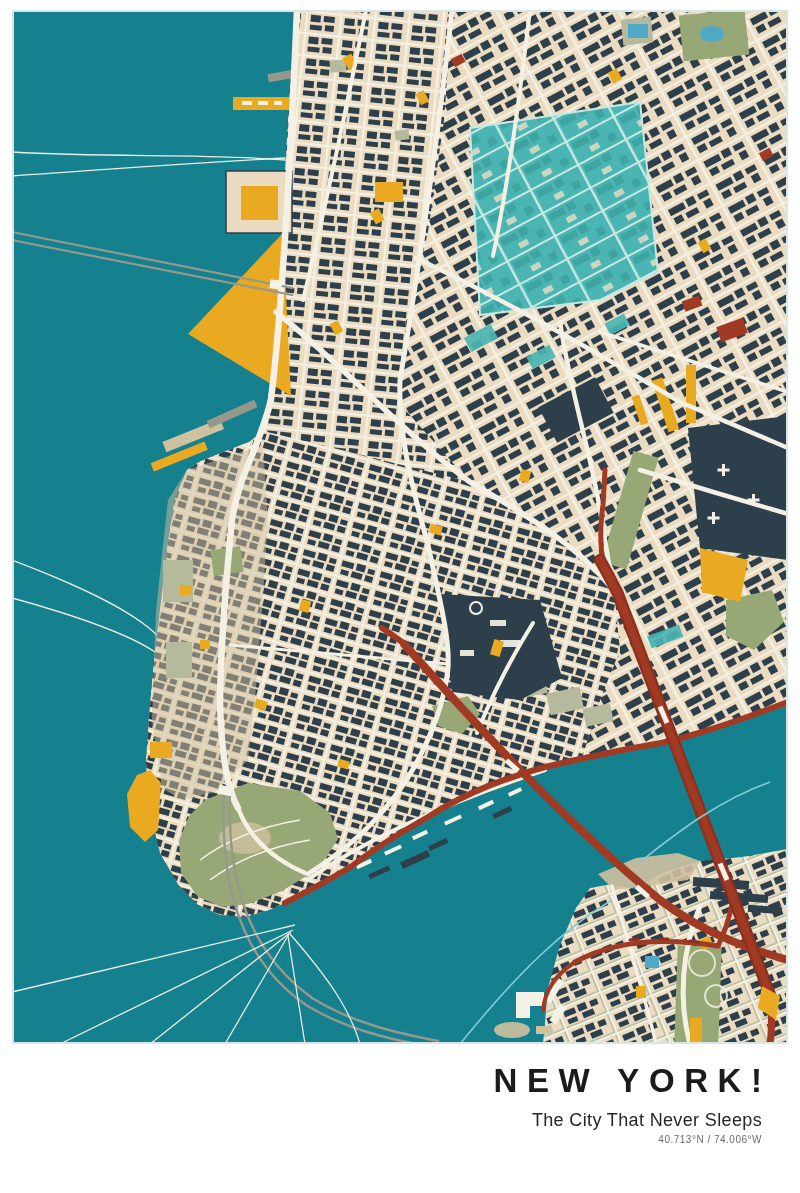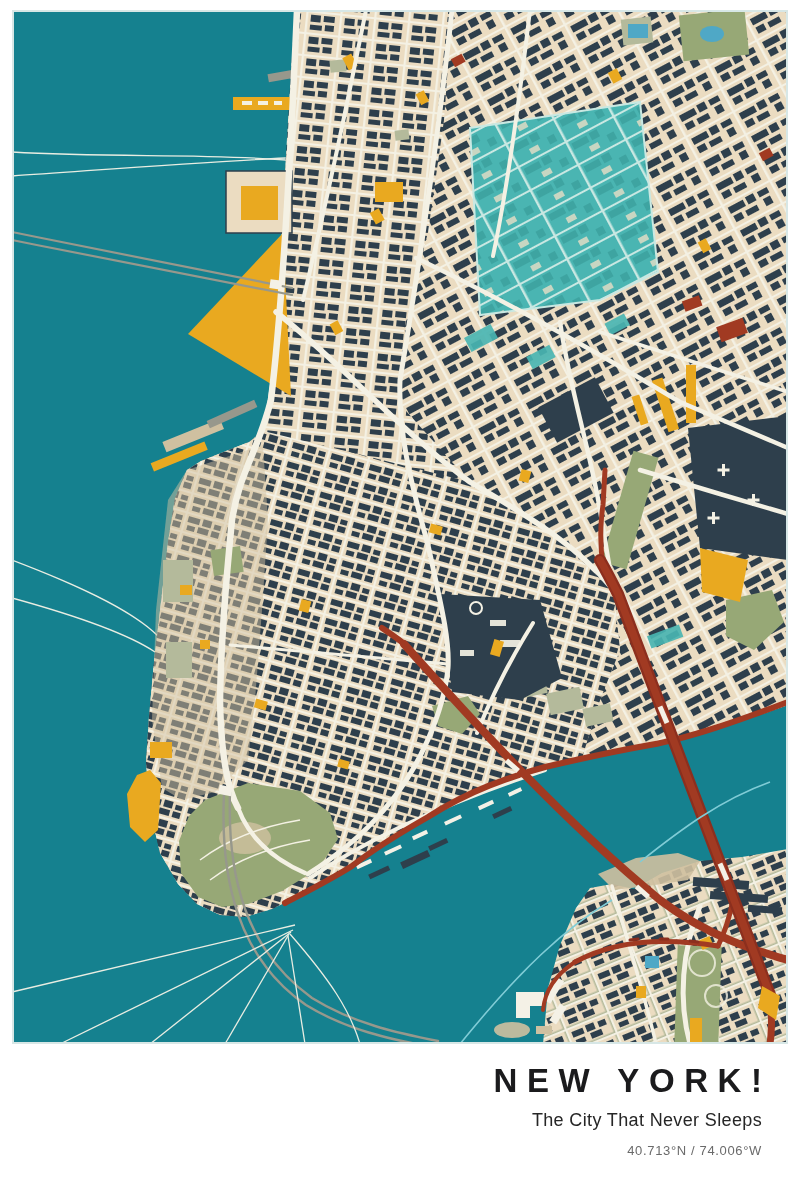--- a/index.html
+++ b/index.html
@@ -3,21 +3,21 @@
 <meta charset="utf-8">
 <style>
   html,body{margin:0;padding:0;background:#ffffff;}
   .poster{position:relative;width:800px;height:1193px;background:#ffffff;overflow:hidden;
           font-family:"Liberation Sans","DejaVu Sans",sans-serif;}
   .map-frame{position:absolute;left:12px;top:10px;width:776px;height:1034px;overflow:hidden;background:var(--water);}
   .map-frame svg{display:block;width:776px;height:1034px;}
   .footer{position:absolute;left:0;top:1062px;width:762px;text-align:right;}
   .title{font-size:33px;font-weight:700;color:var(--ink);letter-spacing:0.29em;margin:0 -0.29em 2px 0;line-height:1.15;}
   .subtitle{font-size:18px;font-weight:400;color:var(--inkSoft);letter-spacing:0.02em;margin-top:11px;line-height:1.1;}
-  .coords{font-size:13px;font-weight:400;color:var(--inkFaint);letter-spacing:0.05em;margin-top:13px;line-height:1.1;}
+  .coords{font-size:10px;font-weight:400;color:var(--inkFaint);letter-spacing:0.05em;margin-top:3px;line-height:1.1;}
 
   
   .water{fill:var(--water);}
   .rd{stroke:var(--street);fill:none;stroke-linecap:round;stroke-linejoin:round;}
   .hw{stroke:var(--highway);fill:none;stroke-linecap:round;stroke-linejoin:round;}
   .hwd{stroke:var(--highwayDark);fill:none;stroke-linecap:round;stroke-linejoin:round;}
   .tun{stroke:var(--tunnel);fill:none;stroke-linecap:round;}
   .fer{stroke:var(--ferry);fill:none;stroke-width:1.3;}
   .ferb{stroke:var(--ferryBlue);fill:none;stroke-width:1.6;}
   .park{fill:var(--park);} .parkl{fill:var(--parkLight);} .sand{fill:var(--sand);}

